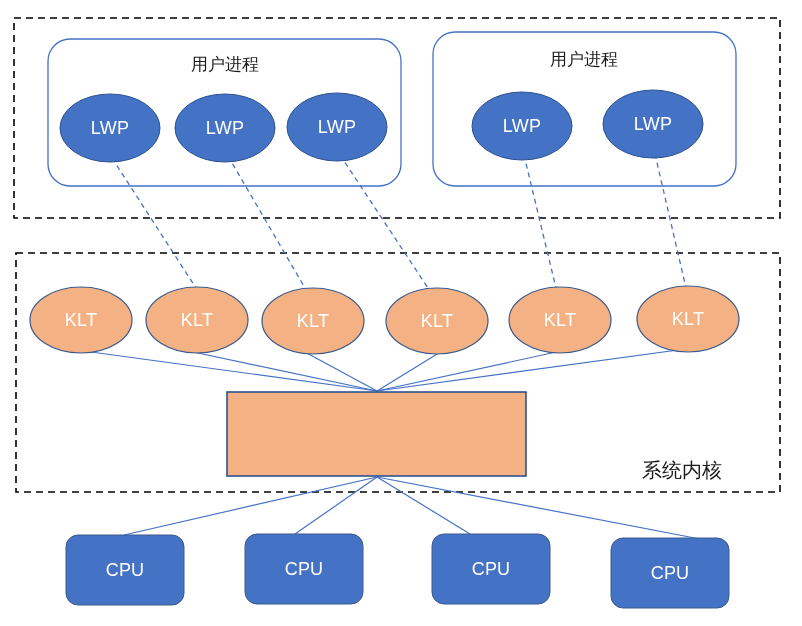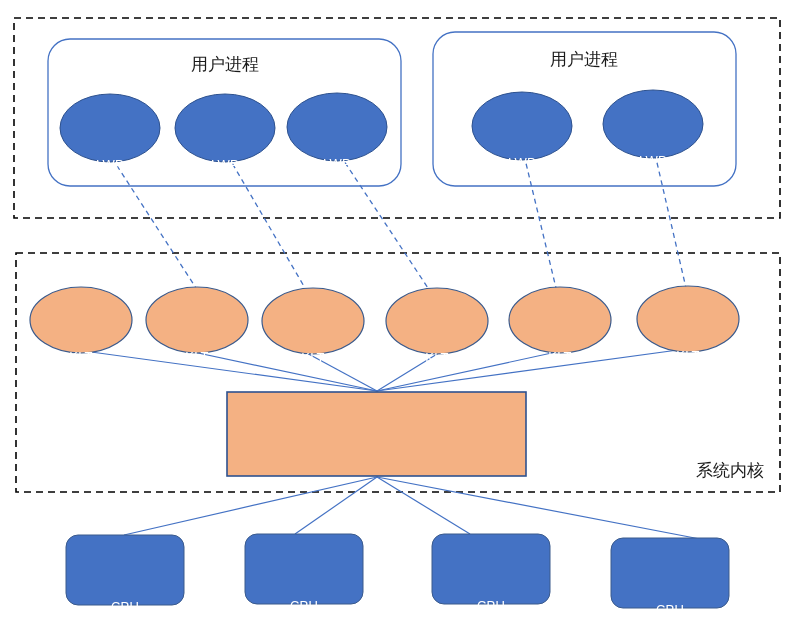--- a/index.html
+++ b/index.html
@@ -6,35 +6,33 @@
   body{
     width:802px;height:626px;
     font-family:"Liberation Sans","DejaVu Sans",sans-serif;
     overflow:hidden;position:relative;
   }
   #stage{position:absolute;left:0;top:0;width:802px;height:546px;}
   svg#canvas{position:absolute;left:0;top:0;width:802px;height:626px;display:block;}
   .node-label{
     position:absolute;
     color:#ffffff;
-    font-size:13px;
+    font-size:18px;
     line-height:1;
     white-space:nowrap;
     transform:translate(-50%,-50%);
     pointer-events:none;
     letter-spacing:.2px;
-    margin-top:36px;
   }
   .kernel-label{
     position:absolute;
     color:#1a1a1a;
-    font-size:17px;
+    font-size:20px;
     white-space:nowrap;
     transform:translate(-50%,-50%);
-    margin-left:48px;
   }
   .group-title{
     position:absolute;
     color:#1a1a1a;
     font-size:17px;
     white-space:nowrap;
     transform:translate(-50%,-50%);
   }
   .sched-label{
     position:absolute;

